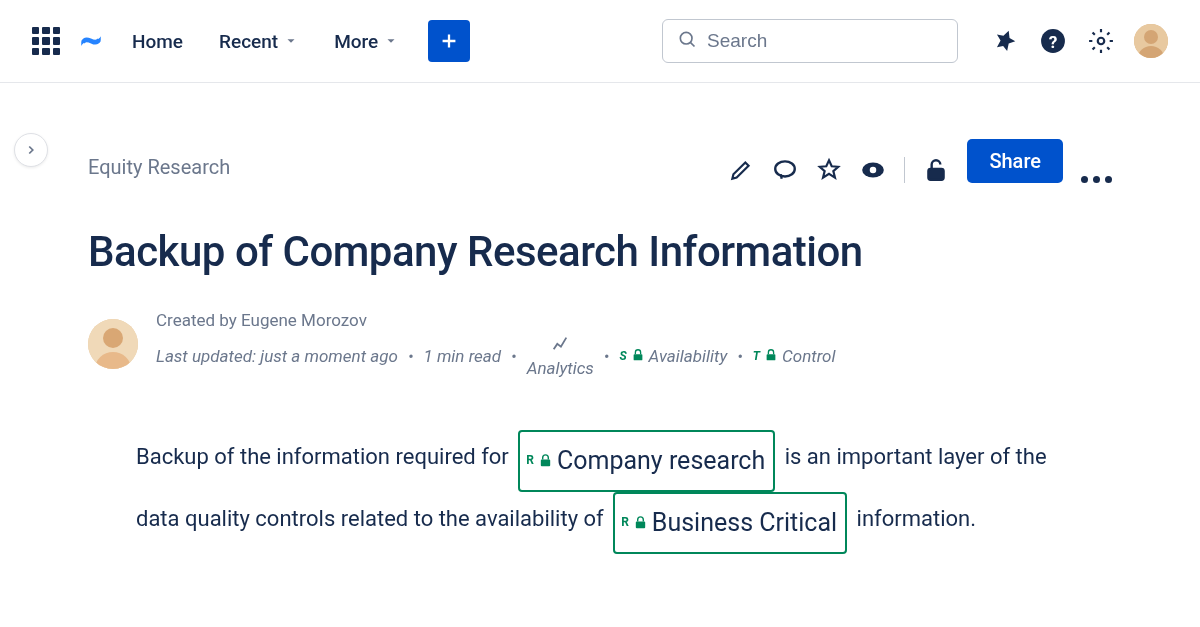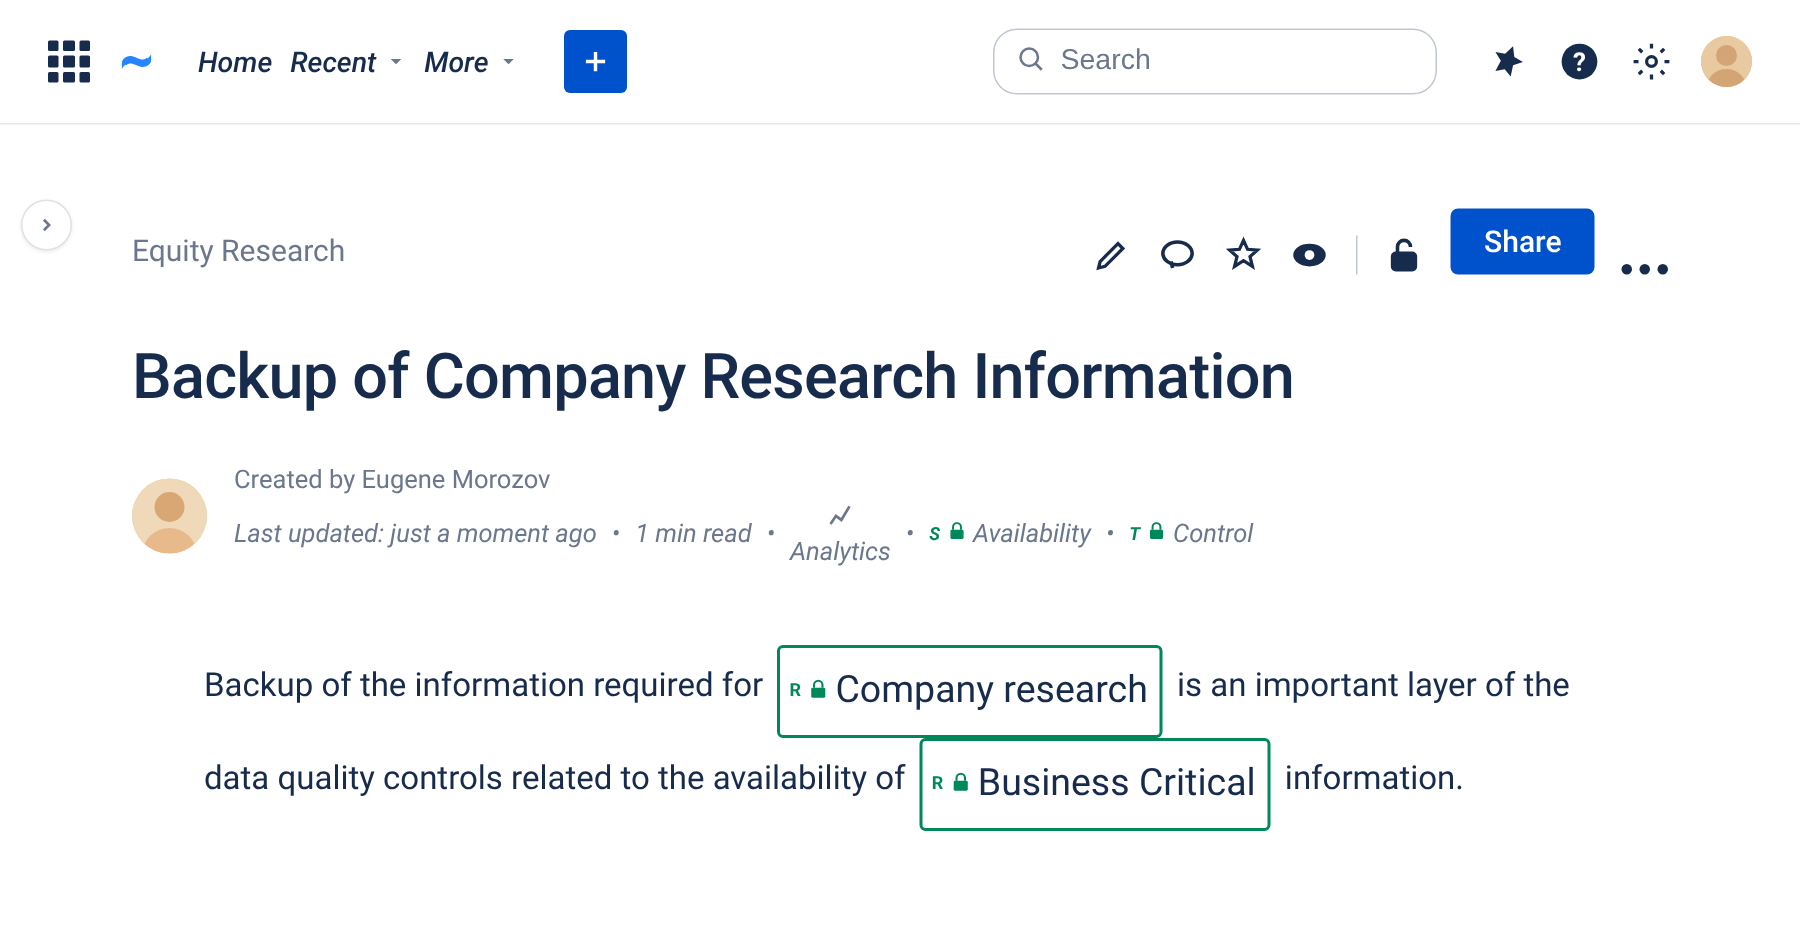--- a/index.html
+++ b/index.html
@@ -3,27 +3,27 @@
 <meta charset="utf-8">
 <style>
 * { margin: 0; padding: 0; box-sizing: border-box; }
 body { font-family: -apple-system, BlinkMacSystemFont, "Segoe UI", Roboto, sans-serif; background: #fff; width: 1200px; height: 627px; overflow: hidden; }
 
 
 .topnav { height: 83px; border-bottom: 1px solid #e5e7eb; display: flex; align-items: center; padding: 0 32px; gap: 12px; }
 .app-switcher { width: 28px; height: 28px; display: grid; grid-template-columns: repeat(3, 1fr); grid-template-rows: repeat(3, 1fr); gap: 3px; cursor: pointer; }
 .app-switcher span { background: #172b4d; border-radius: 1px; }
 .logo { width: 26px; height: 26px; margin-left: 6px; margin-right: 16px; }
-.nav-items { display: flex; align-items: center; gap: 12px; font-style: italic; }
+.nav-items { display: flex; align-items: center; gap: 36px; }
 .nav-item { font-size: 19px; font-weight: 500; color: #172b4d; display: flex; align-items: center; gap: 6px; cursor: pointer; }
 .chevron-sm svg { width: 14px; height: 14px; }
 .create-btn { width: 42px; height: 42px; background: #0052cc; border-radius: 4px; display: flex; align-items: center; justify-content: center; margin-left: 18px; cursor: pointer; }
 .create-btn svg { color: #fff; }
 .spacer { flex: 1; }
-.search-box { width: 296px; height: 44px; border: 1.5px solid #c1c7d0; border-radius: 16px; display: flex; align-items: center; padding: 0 14px; gap: 10px; }
+.search-box { width: 296px; height: 44px; border: 1.5px solid #c1c7d0; border-radius: 6px; display: flex; align-items: center; padding: 0 14px; gap: 10px; }
 .search-box input { border: none; outline: none; font-size: 19px; width: 100%; color: #172b4d; }
 .search-box input::placeholder { color: #6b778c; }
 .nav-icons { display: flex; align-items: center; gap: 18px; margin-left: 20px; }
 .nav-icon { width: 30px; height: 30px; display: flex; align-items: center; justify-content: center; color: #172b4d; cursor: pointer; }
 .nav-icon svg { width: 26px; height: 26px; }
 .avatar { width: 34px; height: 34px; border-radius: 50%; overflow: hidden; background: #deb887; cursor: pointer; }
 .avatar svg { width: 100%; height: 100%; }
 
 
 .sidebar-toggle { position: absolute; top: 133px; left: 14px; width: 34px; height: 34px; border: 1px solid #dfe1e6; border-radius: 50%; background: #fff; display: flex; align-items: center; justify-content: center; cursor: pointer; box-shadow: 0 1px 3px rgba(0,0,0,0.08); }

